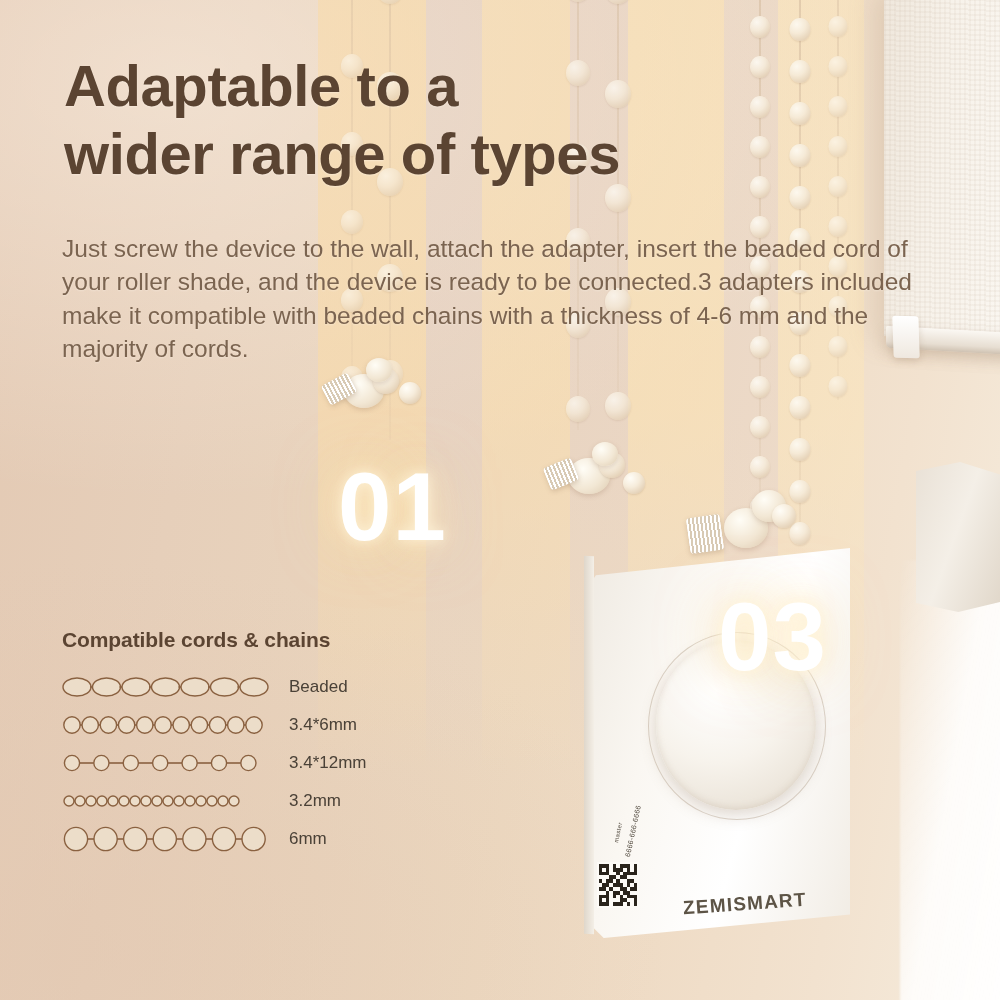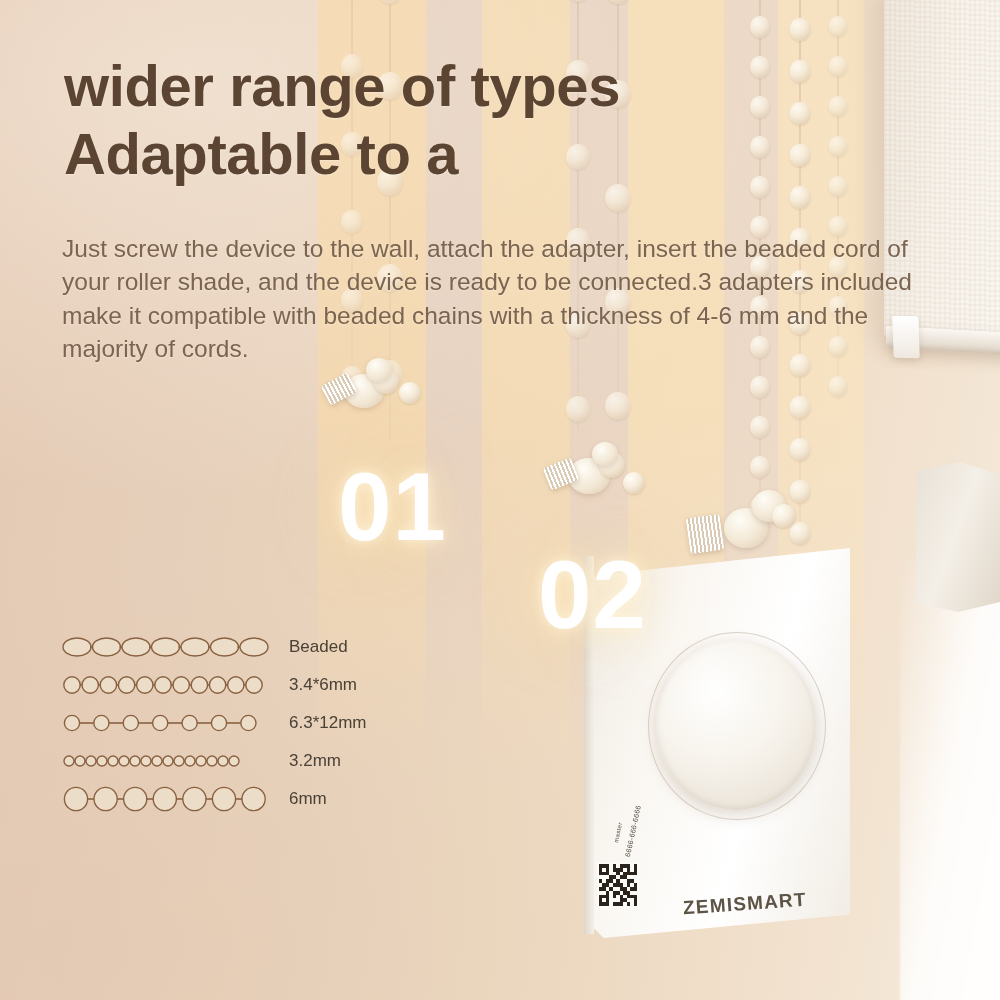--- a/index.html
+++ b/index.html
@@ -480,32 +480,33 @@
     <span>master</span>
   </div>
 
   <div class="brand" style="left:683px;top:893px;transform:rotate(-4deg);">
     <span>ZEMISMART</span>
   </div>
 
   <div class="step" style="left:338px;top:452px;">
     <span>01</span>
   </div>
-  <div class="step" style="left:538px;top:540px;">
-    <span>02</span>
+  <div class="step" style="left:718px;top:582px;">
+    <span>03</span>
   </div>
 
   <div class="headline">
+    <div>Adaptable to a</div>
     <div>wider range of types</div>
-    <div>Adaptable to a</div>
   </div>
 
   <div class="body-copy">Just screw the device to the wall, attach the adapter, insert the beaded cord of your roller shade, and the device is ready to be connected.3 adapters included make it compatible with beaded chains with a thickness of 4-6 mm and the majority of cords.</div>
 
   <div class="legend">
+    <div class="legend-title">Compatible cords &amp; chains</div>
     <div id="legend-rows">
         <div class="legend-row">
           <div class="legend-art">
             <svg width="212" height="26" viewBox="0 0 212 26">
               <ellipse cx="15" cy="13" rx="14" ry="9" fill="#ecddc9" stroke="#8a6140" stroke-width="1.4"></ellipse>
               <line x1="28" x2="31" y1="13" y2="13" stroke="#8a6140" stroke-width="1.6"></line>
               <ellipse cx="44.5" cy="13" rx="14" ry="9" fill="#ecddc9" stroke="#8a6140" stroke-width="1.4"></ellipse>
               <line x1="57.5" x2="60.5" y1="13" y2="13" stroke="#8a6140" stroke-width="1.6"></line>
               <ellipse cx="74" cy="13" rx="14" ry="9" fill="#ecddc9" stroke="#8a6140" stroke-width="1.4"></ellipse>
               <line x1="87" x2="90" y1="13" y2="13" stroke="#8a6140" stroke-width="1.6"></line>
@@ -559,21 +560,21 @@
               <line x1="76.39999999999998" x2="90.6" y1="11" y2="11" stroke="#8a6140" stroke-width="1.6"></line>
               <ellipse cx="98.19999999999999" cy="11" rx="7.6" ry="7.6" fill="#ecddc9" stroke="#8a6140" stroke-width="1.4"></ellipse>
               <line x1="105.79999999999998" x2="120" y1="11" y2="11" stroke="#8a6140" stroke-width="1.6"></line>
               <ellipse cx="127.6" cy="11" rx="7.6" ry="7.6" fill="#ecddc9" stroke="#8a6140" stroke-width="1.4"></ellipse>
               <line x1="135.2" x2="149.4" y1="11" y2="11" stroke="#8a6140" stroke-width="1.6"></line>
               <ellipse cx="157" cy="11" rx="7.6" ry="7.6" fill="#ecddc9" stroke="#8a6140" stroke-width="1.4"></ellipse>
               <line x1="164.59999999999997" x2="178.79999999999998" y1="11" y2="11" stroke="#8a6140" stroke-width="1.6"></line>
               <ellipse cx="186.39999999999998" cy="11" rx="7.6" ry="7.6" fill="#ecddc9" stroke="#8a6140" stroke-width="1.4"></ellipse>
             </svg>
           </div>
-          <div class="legend-label">6.3*12mm</div>
+          <div class="legend-label">3.4*12mm</div>
         </div>
         <div class="legend-row">
           <div class="legend-art">
             <svg width="212" height="16" viewBox="0 0 212 16">
               <ellipse cx="7" cy="8" rx="5" ry="5" fill="#ecddc9" stroke="#8a6140" stroke-width="1.4"></ellipse>
               <line x1="11.8" x2="13.3" y1="8" y2="8" stroke="#8a6140" stroke-width="1.6"></line>
               <ellipse cx="18" cy="8" rx="5" ry="5" fill="#ecddc9" stroke="#8a6140" stroke-width="1.4"></ellipse>
               <line x1="22.8" x2="24.3" y1="8" y2="8" stroke="#8a6140" stroke-width="1.6"></line>
               <ellipse cx="29" cy="8" rx="5" ry="5" fill="#ecddc9" stroke="#8a6140" stroke-width="1.4"></ellipse>
               <line x1="33.8" x2="35.3" y1="8" y2="8" stroke="#8a6140" stroke-width="1.6"></line>

